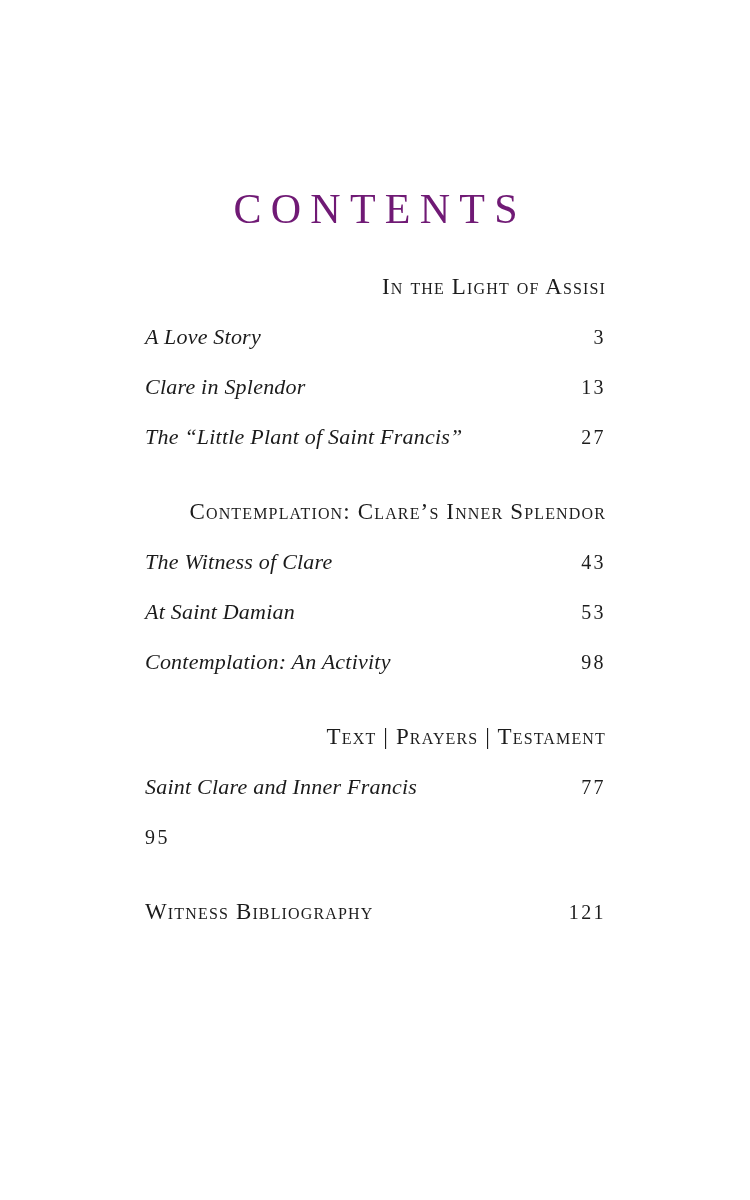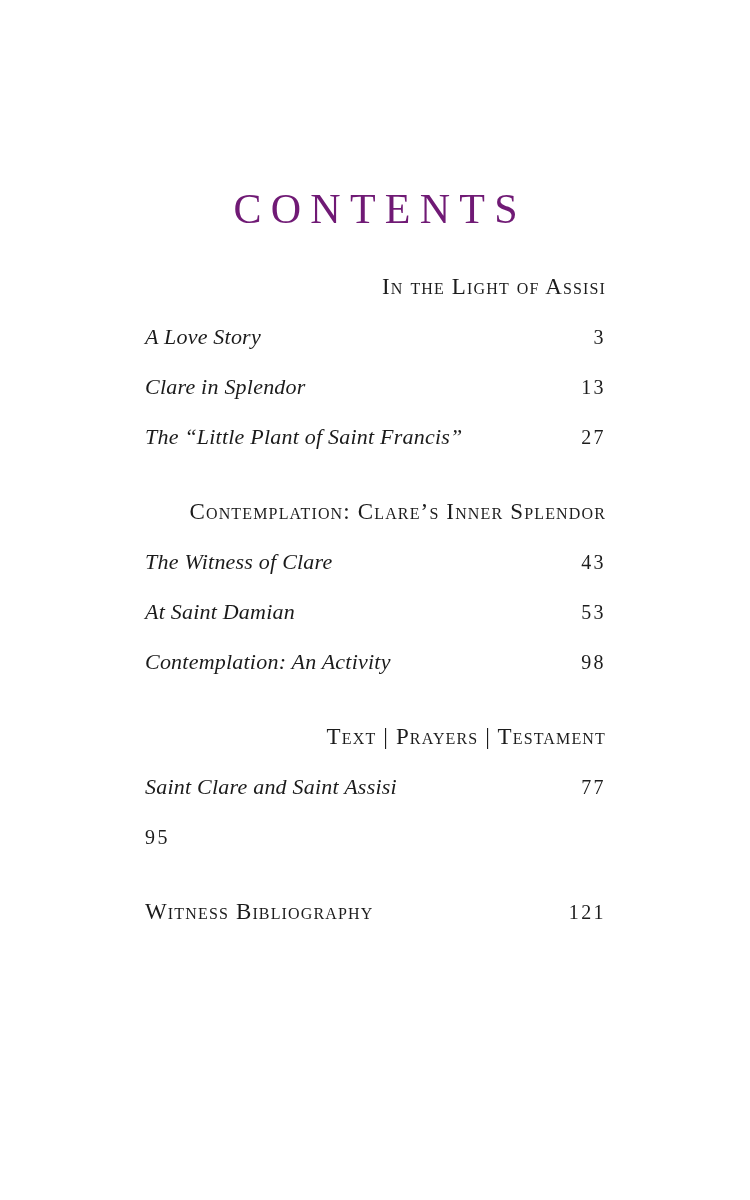--- a/index.html
+++ b/index.html
@@ -105,21 +105,21 @@
     </div>
     <div class="toc-row">
       <span class="entry-title">Contemplation: An Activity</span>
       <span class="entry-page">98</span>
     </div>
   </section>
 
   <section class="toc-section gap">
     <h2 class="section-heading">Text | Prayers | Testament</h2>
     <div class="toc-row">
-      <span class="entry-title">Saint Clare and Saint Assisi</span>
+      <span class="entry-title">Saint Clare and Inner Francis</span>
       <span class="entry-page">77</span>
     </div>
     <div class="toc-row">
       <span class="entry-page">95</span>
     </div>
   </section>
 
   <div class="toc-row bib-row">
     <span class="bib-title">Witness Bibliography</span>
     <span class="entry-page">121</span>

